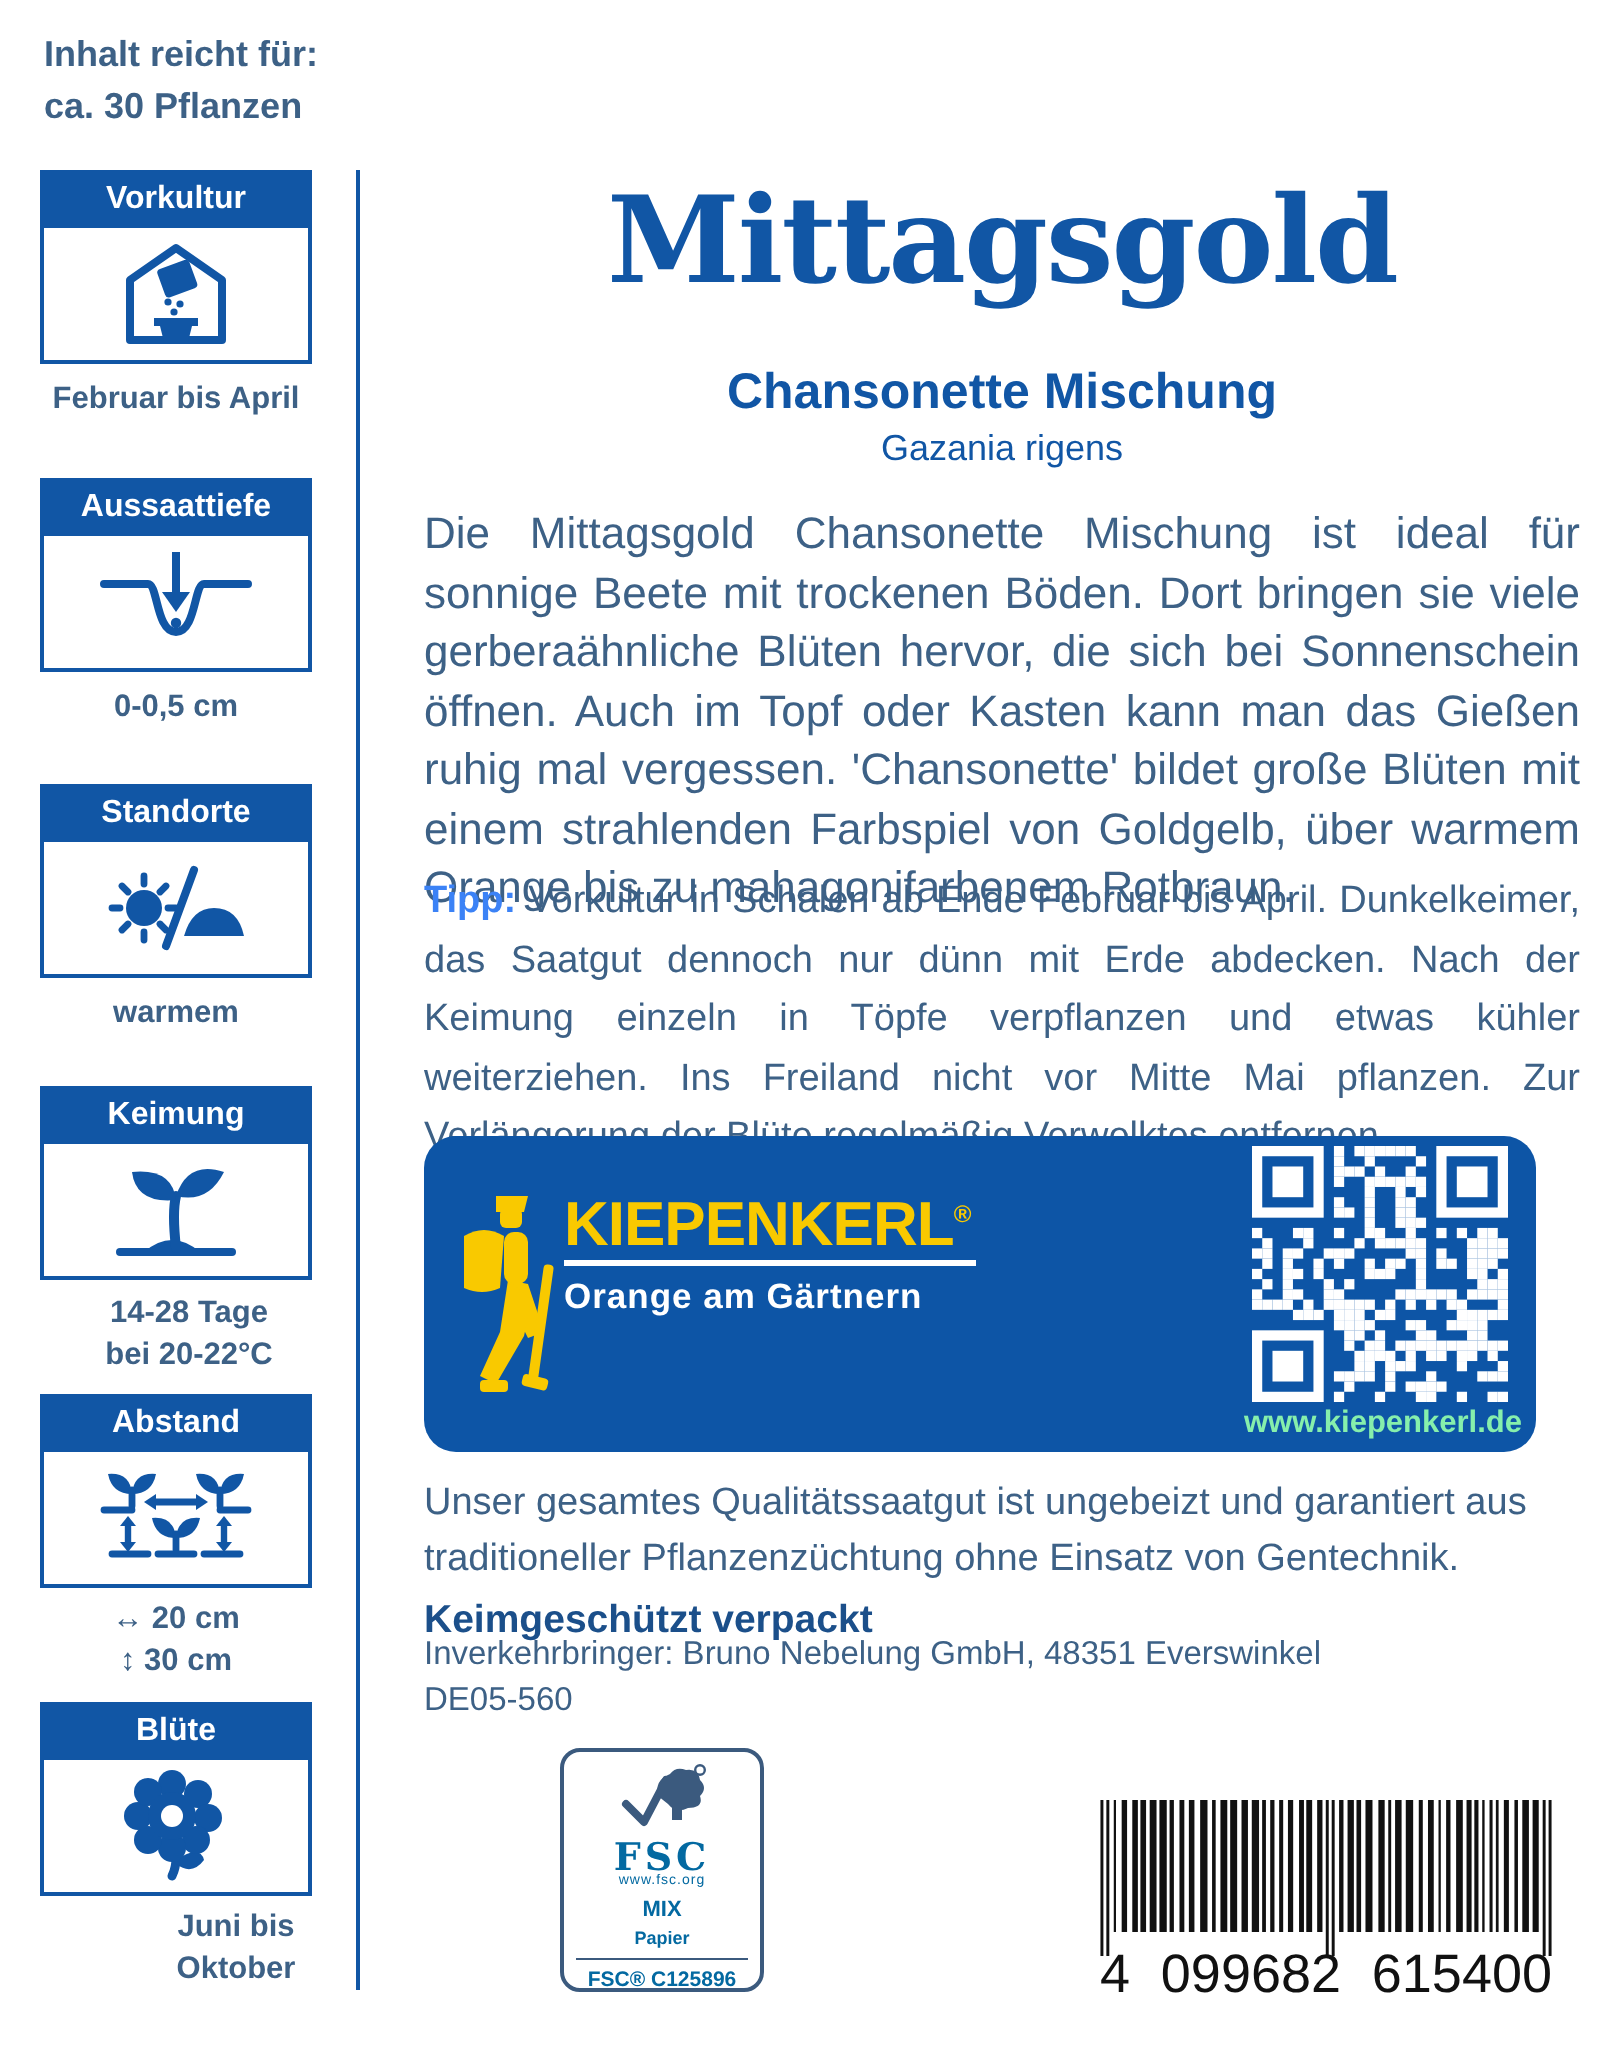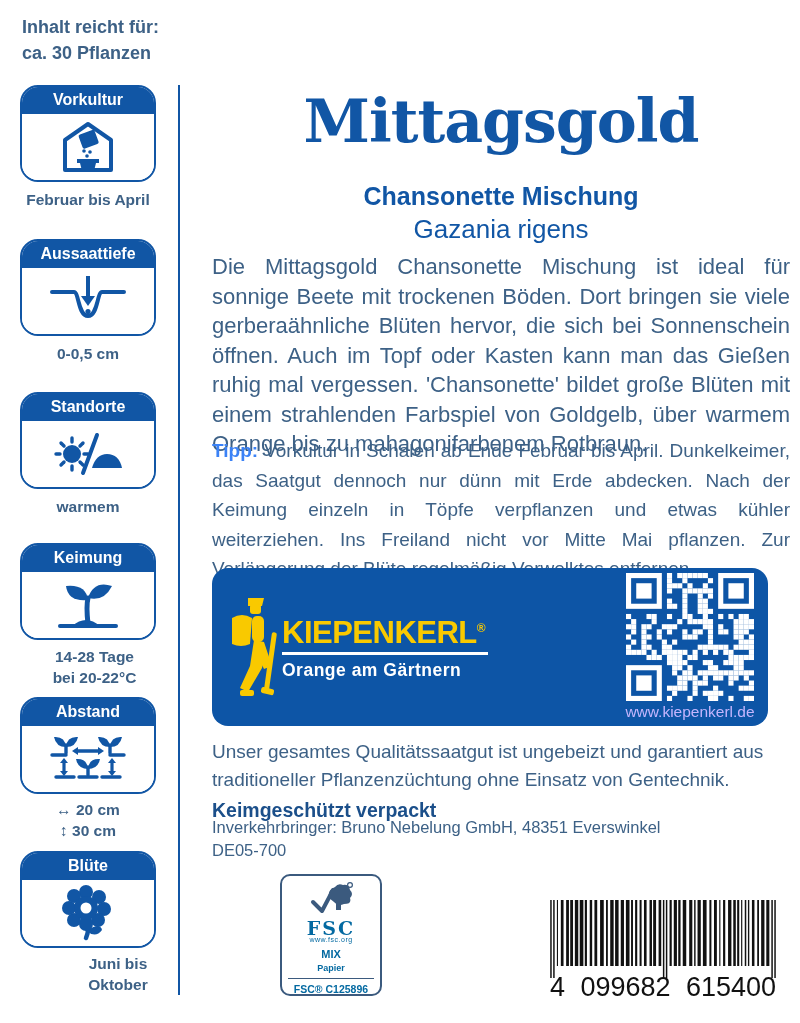--- a/index.html
+++ b/index.html
@@ -3,60 +3,60 @@
 <meta charset="utf-8">
 <style>
   * { margin:0; padding:0; box-sizing:border-box; }
   html,body { width:800px; height:1023px; background:#fff; font-family:"Liberation Sans", sans-serif; }
   #packet { position:relative; width:800px; height:1023px; background:#fff; overflow:hidden; }
 
   .intro { position:absolute; left:22px; top:14px; font-size:18px; line-height:26px;
            color:#3d6186; font-weight:600; white-space:pre-line; }
 
   
-  .card { position:absolute; left:20px; width:136px; border:2px solid #1156a5; border-radius:18px;
+  .card { position:absolute; left:20px; width:136px; border:2px solid #1156a5; border-radius:0;
           background:#fff; overflow:hidden; }
   .card-header { background:#1156a5; color:#fff; font-weight:bold; font-size:16px;
                  text-align:center; padding:4px 0 5px; }
   .card-body { height:66px; display:flex; align-items:center; justify-content:center; background:#fff; }
   .card-caption { position:absolute; left:0px; width:176px; text-align:center; font-size:15.5px;
                   line-height:21px; color:#3d6186; font-weight:600; white-space:pre-line; }
 
   .divider { position:absolute; left:178px; top:85px; width:2px; height:910px; background:#1156a5; }
 
   
   .main { position:absolute; left:212px; top:0; width:578px; }
   .title { position:absolute; left:0; top:86px; width:578px; text-align:center;
            font-family:"DejaVu Serif", serif; font-weight:bold; font-size:60px; color:#1156a5; letter-spacing:-1px; }
   .subtitle { position:absolute; left:0; top:182px; width:578px; text-align:center;
               font-weight:bold; font-size:25px; color:#1156a5; }
   .botanical { position:absolute; left:0; top:214px; width:578px; text-align:center;
-               font-size:26px; color:#1156a5; }
+               font-size:18px; color:#1156a5; }
   .desc { position:absolute; left:0; top:252px; width:578px; font-size:22px; line-height:29.5px;
           color:#3d6186; text-align:justify; font-weight:500; }
   .tip  { position:absolute; left:0; top:436px; width:578px; font-size:19px; line-height:29.5px;
           color:#3d6186; text-align:justify; font-weight:500; }
   .tip b { color:#3b82f6; }
 
   
   .banner { position:absolute; left:0; top:568px; width:556px; height:158px; background:#0d55a6;
             border-radius:16px; display:flex; align-items:center; padding:0 10px 0 16px; }
-  .logo-block { display:flex; align-items:center; width:268px; }
+  .logo-block { display:flex; align-items:flex-start; width:268px; }
   .mascot { flex:0 0 52px; }
   .logo-texts { margin-left:2px; }
   .logo-word { color:#f9c900; font-weight:bold; font-size:31px; letter-spacing:-0.5px; line-height:30px;
                white-space:nowrap; }
   .logo-reg { color:#f9c900; font-size:12px; vertical-align:super; }
   .logo-underline { height:3px; background:#fff; margin:3px 0 5px; width:206px; }
   .logo-tagline { color:#fff; font-weight:bold; font-size:17.5px; letter-spacing:0.5px; }
   .products { width:150px; color:#fff; font-weight:bold; font-size:16.5px; line-height:27px; }
   .products div::before { content:"• "; }
   .qr-block { margin-left:auto; width:136px; text-align:center; }
   .qr-block svg { width:128px; height:128px; display:block; margin:0 auto; }
-  .qr-url { color:#c4b5fd; font-weight:normal; font-size:15.5px; margin-top:2px; white-space:nowrap; }
+  .qr-url { color:#86efac; font-weight:bold; font-size:15.5px; margin-top:2px; white-space:nowrap; }
 
   .quality { position:absolute; left:0; top:738px; width:578px; font-size:19px; line-height:28px;
              color:#3d6186; font-weight:500; }
   .quality-bold { font-weight:bold; color:#1b4f8a; font-size:19.5px; margin-top:2px; }
 
   .distributor { position:absolute; left:0; top:816px; width:578px; font-size:16.5px; line-height:23px;
                  color:#3d6186; white-space:pre-line; }
 
   
   .fsc { position:absolute; left:20px; top:874px; width:102px; height:122px; border:2px solid #3b5a7e;
@@ -477,21 +477,21 @@
         <div class="qr-url">www.kiepenkerl.de</div>
       </div>
     </div>
 
     <div class="quality">
       <span>Unser gesamtes Qualitätssaatgut ist ungebeizt und garantiert aus traditioneller Pflanzenzüchtung ohne Einsatz von Gentechnik.</span>
       <div class="quality-bold">Keimgeschützt verpackt</div>
     </div>
 
     <div class="distributor">Inverkehrbringer: Bruno Nebelung GmbH, 48351 Everswinkel
-DE05-700</div>
+DE05-560</div>
 
     <div class="fsc">
       <svg width="44" height="34" viewBox="0 0 44 34">
         <path d="M4 20 L13 29 L24 8" fill="none" stroke="#3b5a7e" stroke-width="4" stroke-linecap="round" stroke-linejoin="round"></path>
         <path d="M20 16 q-2 -8 6 -11 q3 -4 8 -2 q6 -1 7 5 q4 4 0 8 q2 6 -6 6 q-6 3 -10 -2 Z" fill="#3b5a7e"></path>
         <rect x="27" y="20" width="5" height="8" fill="#3b5a7e"></rect>
         <circle cx="41" cy="3" r="2.4" fill="none" stroke="#3b5a7e" stroke-width="1.2"></circle>
       </svg>
       <div class="fsc-word">FSC</div>
       <div class="fsc-url">www.fsc.org</div>

